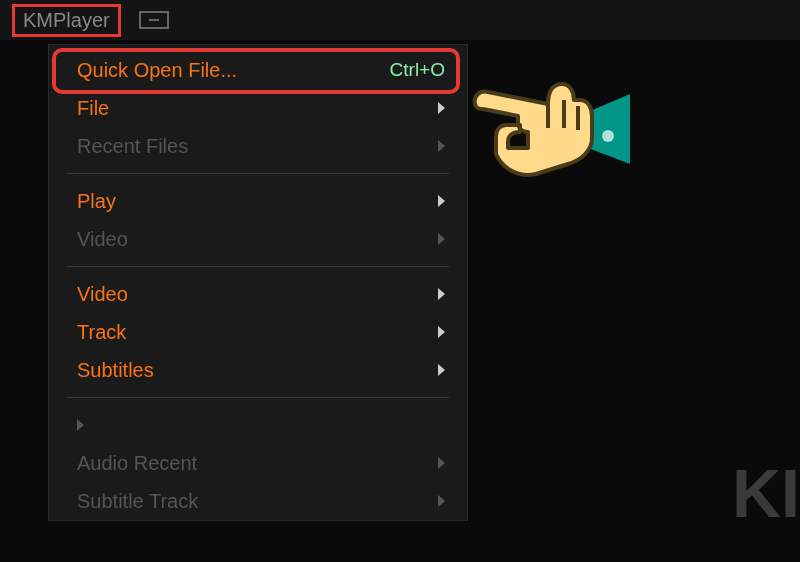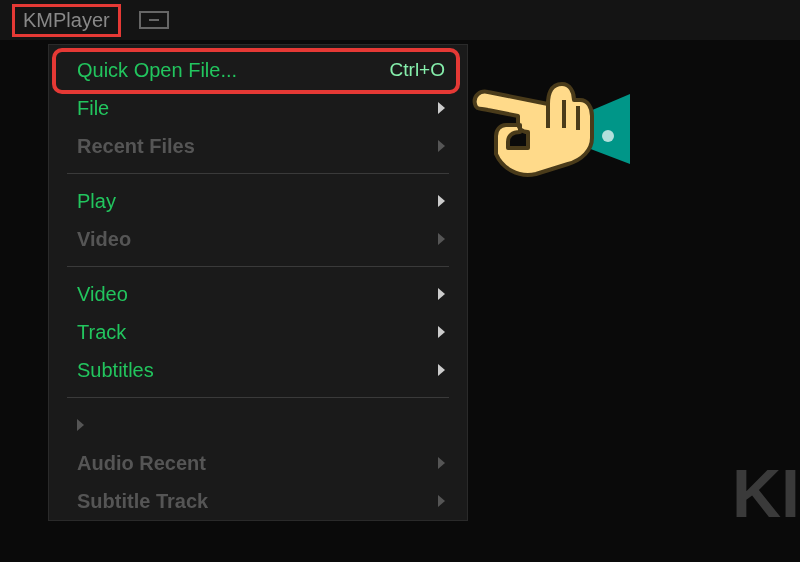--- a/index.html
+++ b/index.html
@@ -53,22 +53,22 @@
     }
     .menu-item {
       display: flex;
       align-items: center;
       justify-content: space-between;
       padding: 6px 22px 6px 28px;
       font-size: 20px;
       height: 38px;
       cursor: default;
     }
-    .menu-item.enabled .label { color: #22c55e; text-align: right; }
-    .menu-item.disabled .label { color: #555; font-weight: bold; }
+    .menu-item.enabled .label { color: #f97316; text-align: right; }
+    .menu-item.disabled .label { color: #555; }
     .menu-item .shortcut { color: #86efac; font-size: 19px; }
     .menu-item .arrow {
       width: 0; height: 0;
       border-top: 6px solid transparent;
       border-bottom: 6px solid transparent;
       border-left: 7px solid;
     }
     .menu-item.enabled .arrow { border-left-color: #ccc; }
     .menu-item.disabled .arrow { border-left-color: #555; }
     .menu-sep {

